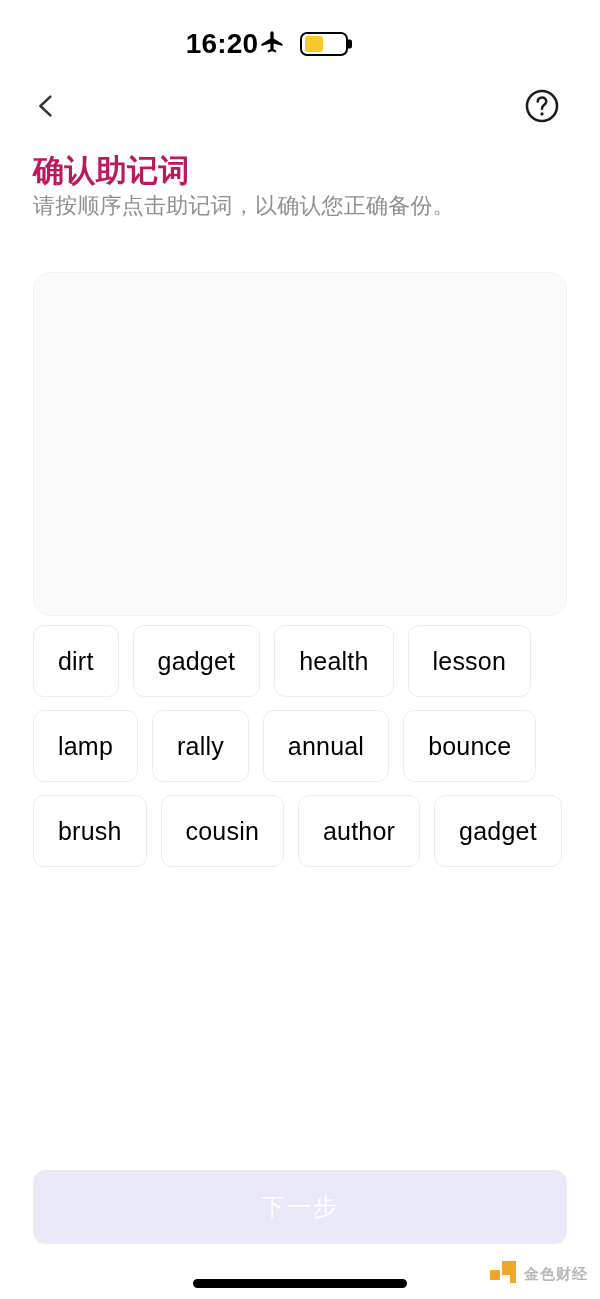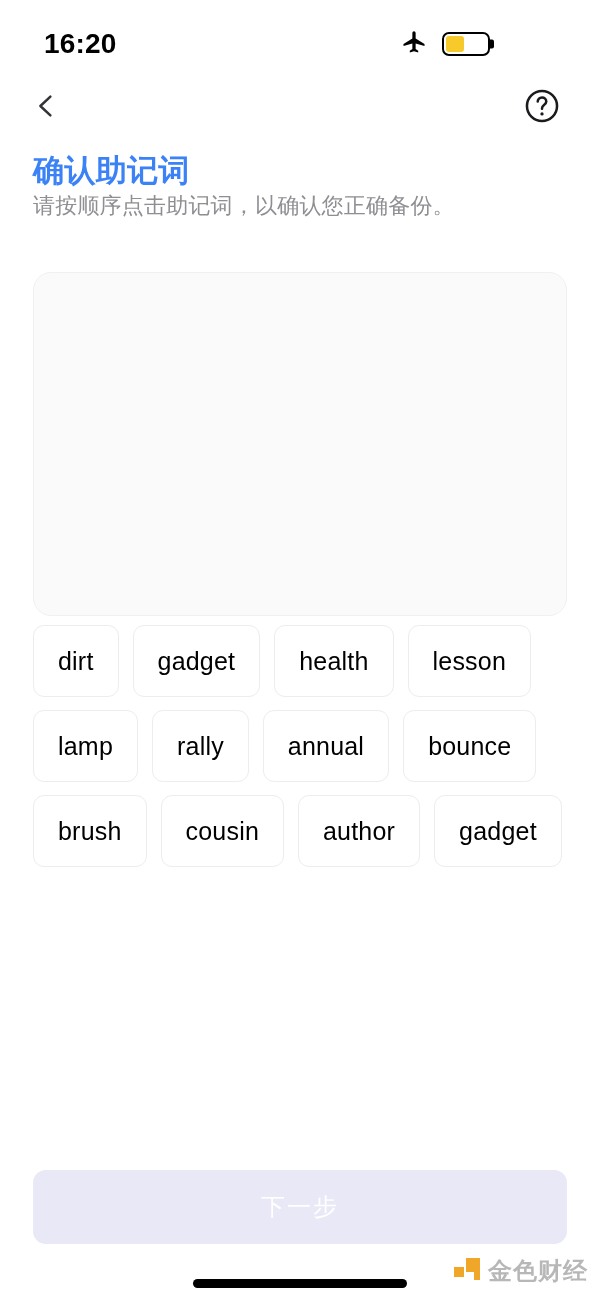--- a/index.html
+++ b/index.html
@@ -8,21 +8,21 @@
     background:#ffffff;
     font-family:"Liberation Sans","DejaVu Sans",sans-serif;
     -webkit-font-smoothing:antialiased;
     overflow:hidden;
   }
   .phone { position:relative; width:600px; height:1299px; background:#fff; }
 
   
   .status-bar {
     position:absolute; top:0; left:0; width:524px; height:72px;
-    display:flex; align-items:center; justify-content:space-between;
+    display:flex; align-items:center; justify-content:center;
     padding:16px 34px 0 44px;
   }
   .status-time {
     font-size:28px; font-weight:700; color:#000; letter-spacing:0.2px;
   }
   .status-right { display:flex; align-items:center; gap:14px; }
   .airplane-icon { display:block; }
   .battery {
     position:relative; width:48px; height:24px;
     border:2.6px solid #000; border-radius:7px;
@@ -49,21 +49,21 @@
     cursor:pointer;
   }
   .help-btn {
     width:52px; height:52px; display:flex; align-items:center; justify-content:center;
     cursor:pointer;
   }
 
   
   .heading-wrap { position:absolute; top:152px; left:33px; width:534px; }
   .page-title {
-    font-size:31px; font-weight:700; color:#3b82f6; letter-spacing:0.4px;
+    font-size:31px; font-weight:700; color:#be185d; letter-spacing:0.4px;
     line-height:1.25;
   }
   .page-subtitle {
     margin-top:0;
     font-size:22px; font-weight:400; color:#8e8e93; letter-spacing:0.2px;
     line-height:1.35;
   }
 
   
   .answer-panel {
@@ -126,21 +126,21 @@
   .wm-sq-b {
     position:absolute; left:12px; top:0; width:14px; height:22px;
     background:#f0a31e;
     border-radius:0 0 0 0;
   }
   .wm-notch {
     position:absolute; left:12px; top:14px; width:8px; height:8px;
     background:#ffffff;
   }
   .wm-text {
-    font-size:24px; font-weight:700; color:#b4b4b4; letter-spacing:1px;
+    font-size:15px; font-weight:700; color:#b4b4b4; letter-spacing:1px;
   }
 </style>
 </head>
 <body>
 
 <div class="phone">
 
   <div class="status-bar">
     <div class="status-time">16:20</div>
     <div class="status-right">

